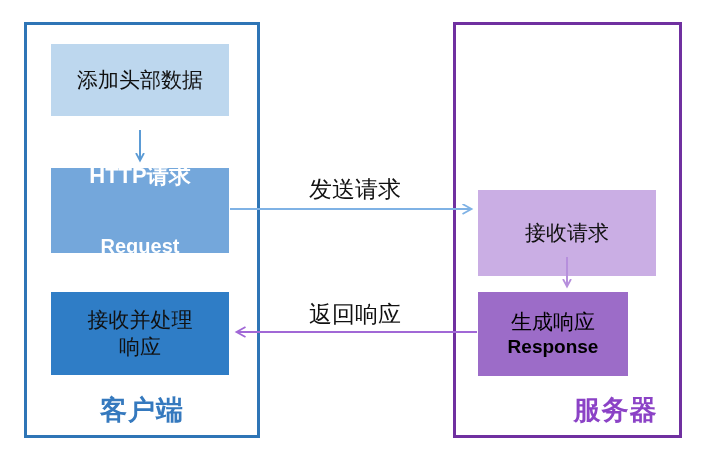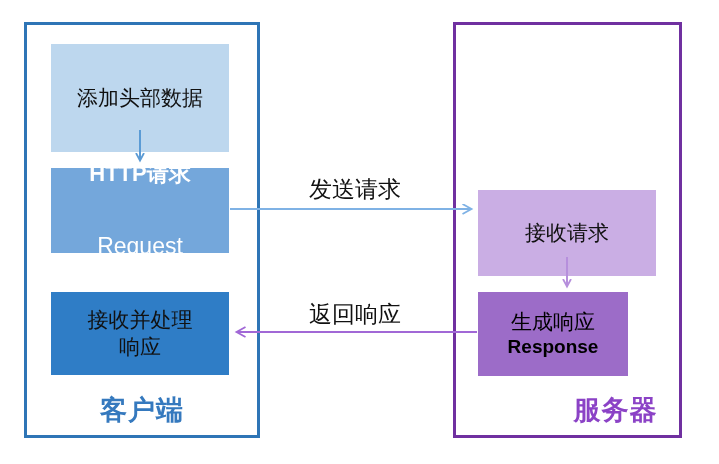--- a/index.html
+++ b/index.html
@@ -7,24 +7,24 @@
     position:relative;width:719px;height:464px;background:#ffffff;overflow:hidden;
     font-family:"Liberation Sans","DejaVu Sans",sans-serif;
   }
   .container{position:absolute;border:3px solid;background:transparent;box-sizing:border-box;}
   .container.client{left:24px;top:22px;width:236px;height:416px;}
   .container.server{left:453px;top:22px;width:229px;height:416px;}
   .box{
     position:absolute;display:flex;flex-direction:column;align-items:center;justify-content:center;
     text-align:center;box-sizing:border-box;line-height:1.25;
   }
-  .box-add-header   {left:51px; top:44px;  width:178px;height:108px;font-size:21px;color:#111;}
+  .box-add-header   {left:51px; top:44px;  width:178px;height:72px;font-size:21px;color:#111;}
   .box-http-request {left:51px; top:168px; width:178px;height:85px;}
   .box-http-request .l1{font-size:22px;font-weight:bold;}
-  .box-http-request .l2{font-size:23px;font-weight:normal;}
+  .box-http-request .l2{font-size:20px;font-weight:bold;}
   .box-receive-process{left:51px;top:292px;width:178px;height:83px;font-size:21px;color:#111;}
   .box-receive-request{left:478px;top:170px;width:178px;height:86px;font-size:21px;color:#111;}
   .box-generate-response{left:478px;top:292px;width:150px;height:84px;color:#000000;}
   .box-generate-response .l1{font-size:21px;}
   .box-generate-response .l2{font-size:19px;font-weight:bold;}
   .zone-label{
     position:absolute;text-align:center;font-size:27px;font-weight:bold;letter-spacing:1px;
   }
   .zone-label.client{left:24px;width:236px;top:392px;}
   .zone-label.server{left:453px;width:229px;top:392px;padding-left:48px;}

